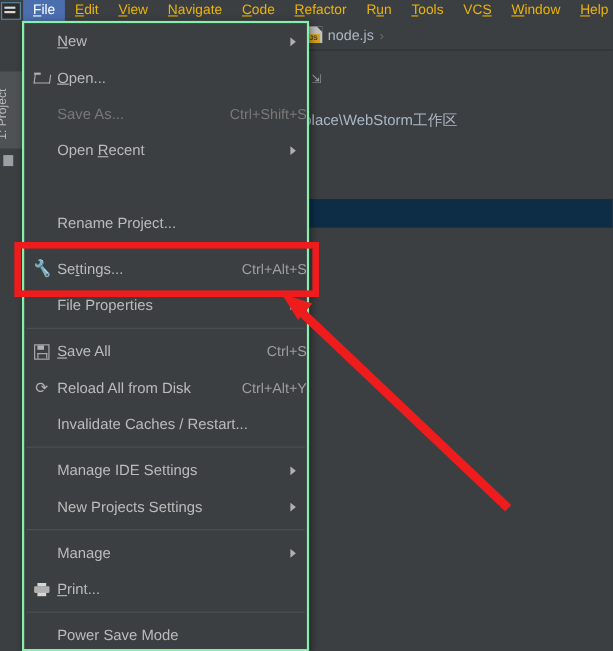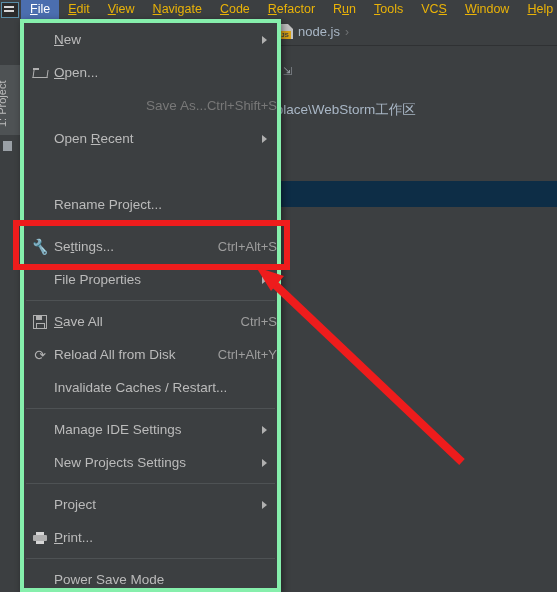--- a/index.html
+++ b/index.html
@@ -130,35 +130,35 @@
   .vsplit{
     position:absolute; left:234px; top:19px; width:1px; height:573px;
     background:#4e5254;
   }
 
   
   .menu {
     position:absolute; left:20px; top:19px;
     width:261px; height:573px;
     background:#3c3f41;
-    border:4px solid #86efac;
+    border:2px solid #86efac;
     box-sizing:border-box;
     box-shadow: 2px 2px 7px rgba(0,0,0,0.45);
     overflow:hidden;
   }
   .mi{
     position:relative;
     height:33px;
     display:flex; align-items:center;
     color:#bbbbbb; font-size:13.5px;
     box-sizing:border-box;
     padding-left:6px;
     cursor:default;
   }
-  .mi.disabled{ color:#787878;text-align:right; }
+  .mi.disabled{ color:#787878; }
   .mi .ico{
     width:20px; min-width:20px; height:20px; margin-right:4px;
     display:flex;align-items:center;justify-content:center;
     color:#b0b0b0;
   }
   .mi .lbl{ flex:1; white-space:nowrap; }
   .mi .lbl u{ text-decoration:underline; }
   .mi .accel{
     color:#9d9d9d; font-size:13px; white-space:nowrap;
   }
@@ -355,21 +355,21 @@
         <span class="arrow"></span>
       </div>
       <div class="mi">
         <span class="ico"></span>
         <span class="lbl">New Projects Settings</span>
         <span class="arrow"></span>
       </div>
       <div class="sep"></div>
       <div class="mi">
         <span class="ico"></span>
-        <span class="lbl">Project</span>
+        <span class="lbl">Manage</span>
         <span class="arrow"></span>
       </div>
       <div class="mi">
         <span class="ico">
           <i class="ic-print"></i>
         </span>
         <span class="lbl"><u>P</u>rint...</span>
       </div>
       <div class="sep"></div>
       <div class="mi">

